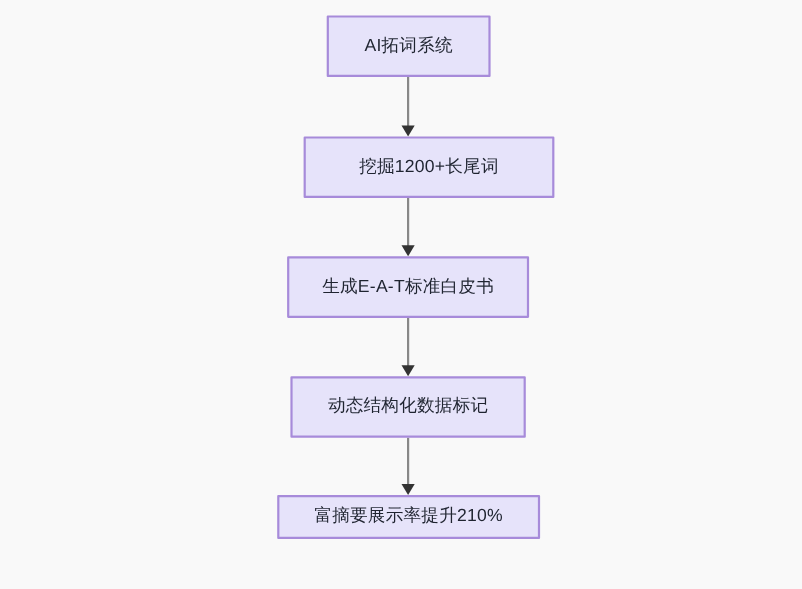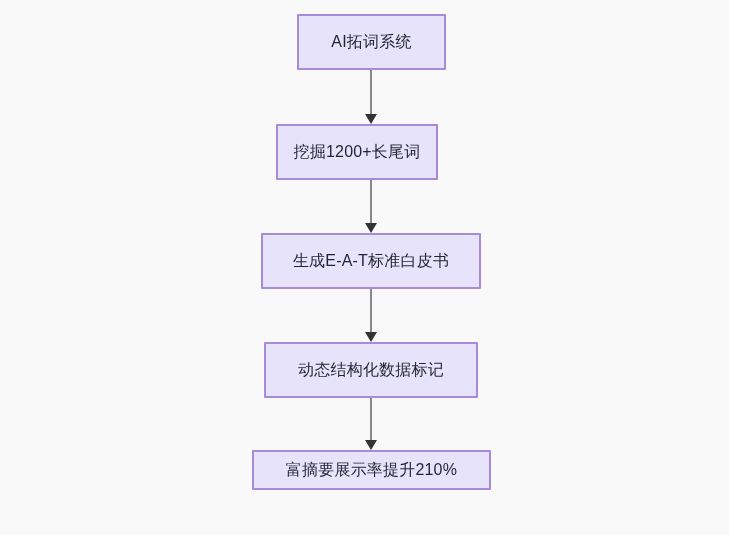--- a/index.html
+++ b/index.html
@@ -72,21 +72,21 @@
     </div>
     <div class="edge" style="left: 363px; top: 398px; width: 16px; height: 52px;">
       <svg width="16" height="52" viewBox="0 0 16 52">
         <line x1="8" y1="0" x2="8" y2="44" stroke="#888888" stroke-width="2"></line>
         <polygon points="2,42 14,42 8,52" fill="#333333"></polygon>
       </svg>
     </div>
     <div class="node" style="left: 297px; top: 14px; width: 149px; height: 56px; background: rgb(230, 227, 250); border-color: rgb(167, 139, 218); color: rgb(31, 36, 48);">
       <span class="node-label">AI拓词系统</span>
     </div>
-    <div class="node" style="left: 276px; top: 124px; width: 162px; height: 56px; background: rgb(230, 227, 250); border-color: rgb(167, 139, 218); color: rgb(31, 36, 48);">
+    <div class="node" style="left: 276px; top: 124px; width: 228px; height: 56px; background: rgb(230, 227, 250); border-color: rgb(167, 139, 218); color: rgb(31, 36, 48);">
       <span class="node-label">挖掘1200+长尾词</span>
     </div>
     <div class="node" style="left: 264px; top: 342px; width: 214px; height: 56px; background: rgb(230, 227, 250); border-color: rgb(167, 139, 218); color: rgb(31, 36, 48);">
       <span class="node-label">动态结构化数据标记</span>
     </div>
     <div class="node" style="left: 261px; top: 233px; width: 220px; height: 56px; background: rgb(230, 227, 250); border-color: rgb(167, 139, 218); color: rgb(31, 36, 48);">
       <span class="node-label">生成E-A-T标准白皮书</span>
     </div>
     <div class="node" style="left: 252px; top: 450px; width: 239px; height: 40px; background: rgb(230, 227, 250); border-color: rgb(167, 139, 218); color: rgb(31, 36, 48);">
       <span class="node-label">富摘要展示率提升210%</span>

